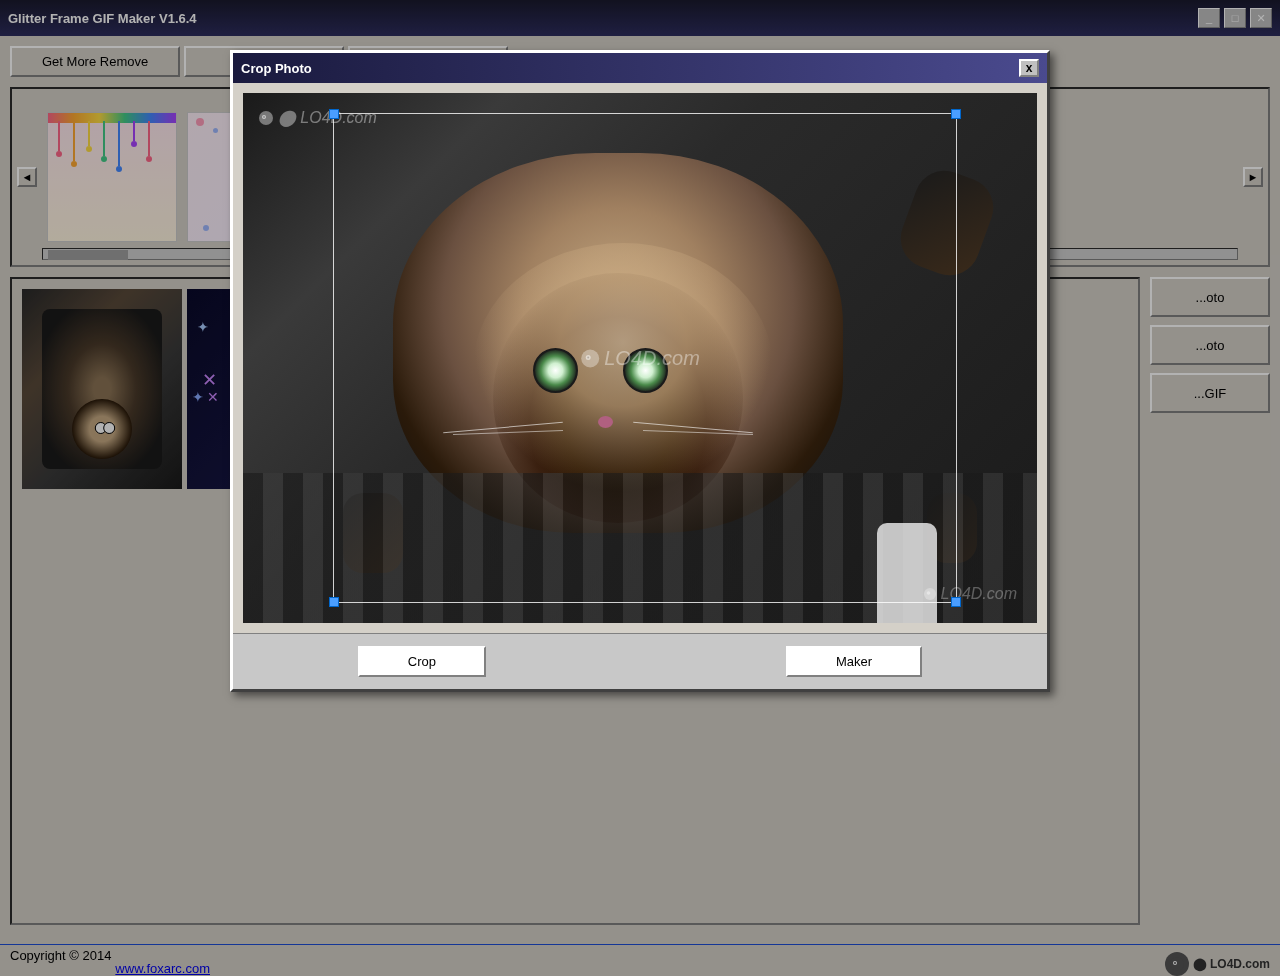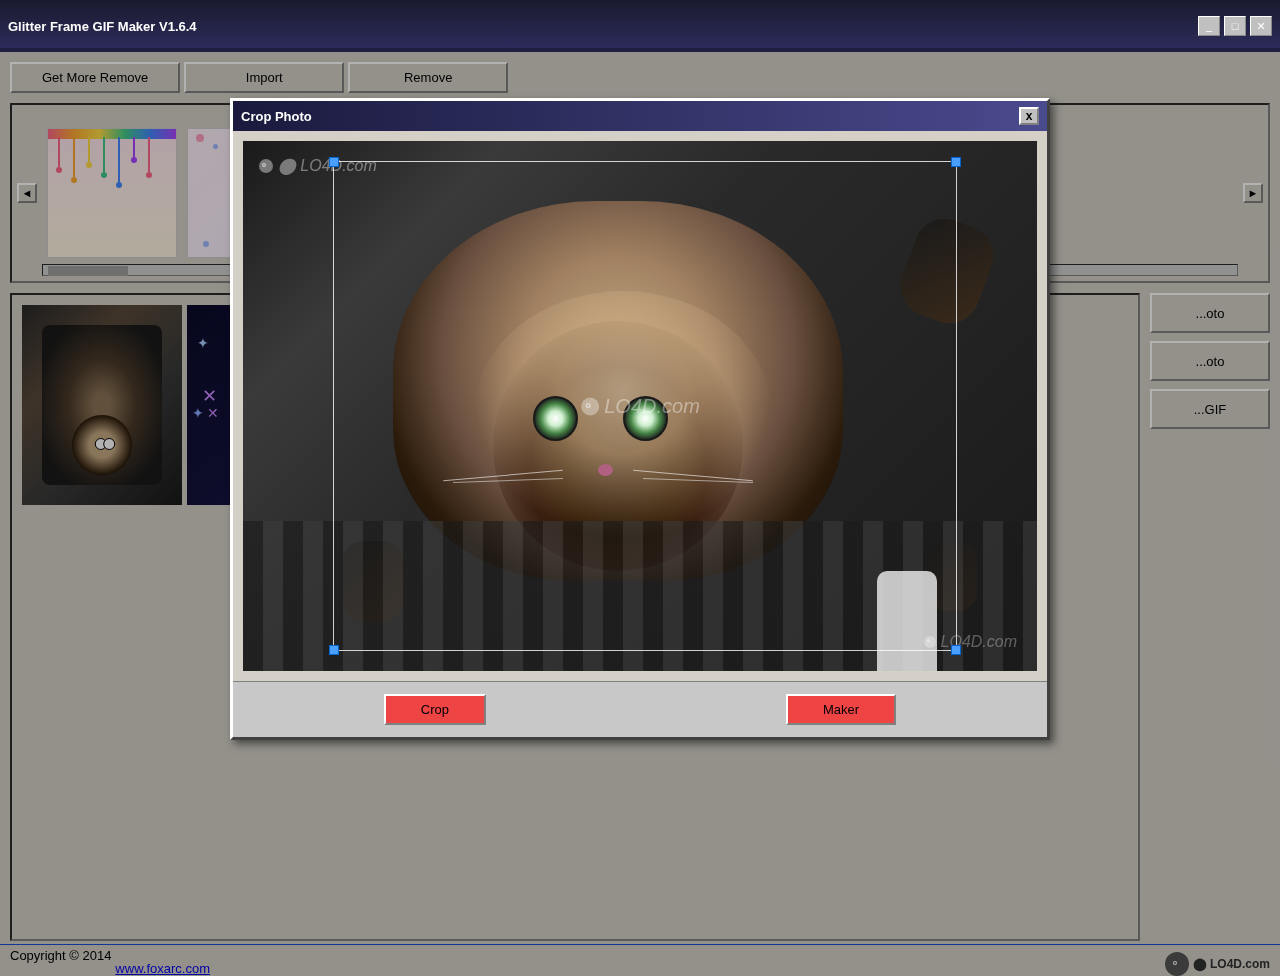--- a/index.html
+++ b/index.html
@@ -10,21 +10,21 @@
       font-family: 'Arial', sans-serif;
       font-size: 13px;
       overflow: hidden;
       position: relative;
     }
 
     
     .title-bar {
       background: linear-gradient(to bottom, #1a1a2e, #2d2d5e);
       color: white;
-      height: 52px;
+      height: 36px;
       display: flex;
       align-items: center;
       justify-content: space-between;
       padding: 0 8px;
     }
     .title-bar-title {
       font-size: 13px;
       font-weight: bold;
     }
     .title-bar-controls {
@@ -204,21 +204,20 @@
     
     .modal-overlay {
       position: absolute;
       top: 0; left: 0; right: 0; bottom: 0;
       background: rgba(0,0,0,0.3);
       z-index: 100;
       display: flex;
       align-items: flex-start;
       justify-content: center;
       padding-top: 50px;
-      margin-top: 48px;
     }
 
     
     .crop-modal {
       background: #d4d0c8;
       border: 3px solid;
       border-top-color: #fff;
       border-left-color: #fff;
       border-bottom-color: #404040;
       border-right-color: #404040;
@@ -321,27 +320,27 @@
     
     .modal-footer {
       background: #c8c8c8;
       border-top: 1px solid #808080;
       padding: 12px;
       display: flex;
       justify-content: center;
       gap: 300px;
     }
     .modal-btn {
-      background: #ef4444;
+      background: #ffffff;
       border: 2px solid;
       border-top-color: #fff;
       border-left-color: #fff;
       border-bottom-color: #808080;
       border-right-color: #808080;
-      padding: 6px 35px;
+      padding: 6px 48px;
       font-size: 13px;
       cursor: pointer;
       min-width: 80px;
     }
 
     
     .lo4d-logo {
       display: flex;
       align-items: center;
       gap: 4px;

